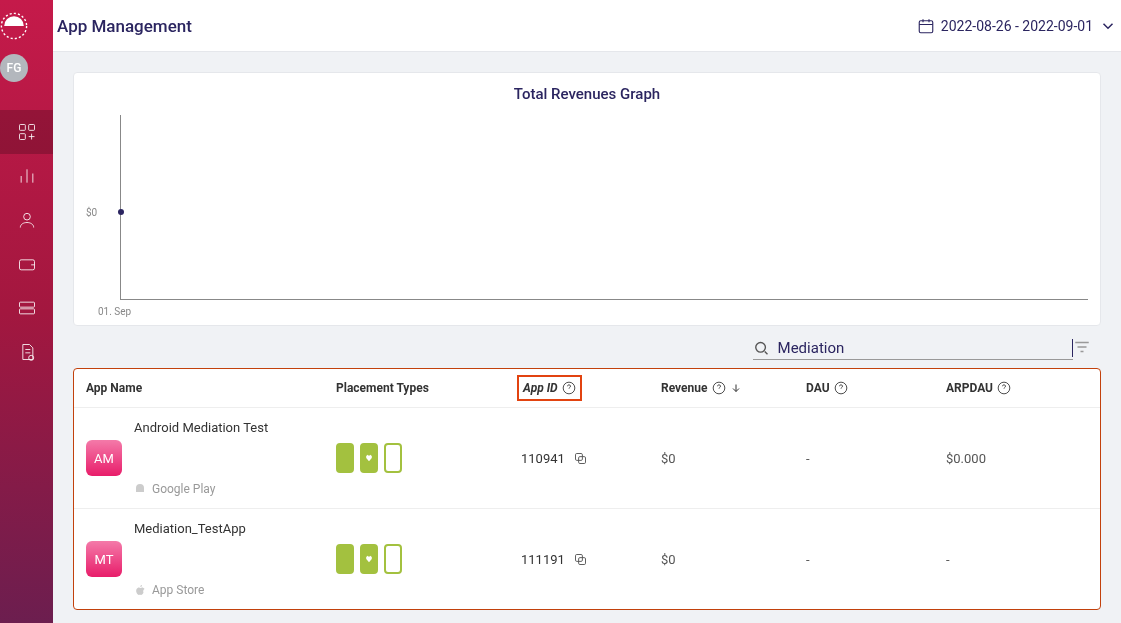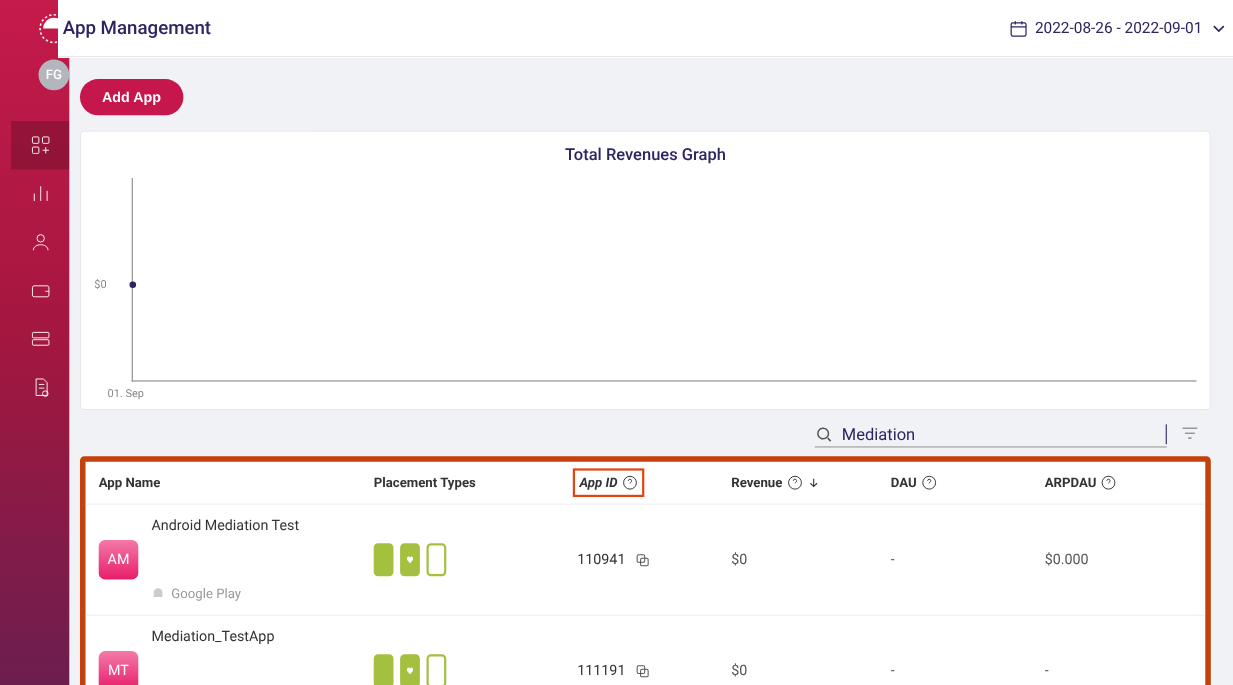--- a/index.html
+++ b/index.html
@@ -12,26 +12,26 @@
   background: #f0f2f5;
   width: 1121px;
   height: 623px;
   overflow: hidden;
 }
 
 .sidebar {
   position: fixed;
   left: 0;
   top: 0;
-  width: 63px;
+  width: 53px;
   height: 623px;
   background: linear-gradient(180deg, #c51a4a 0%, #a3173f 50%, #6c1e4f 100%);
   display: flex;
   flex-direction: column;
-  align-items: flex-end;
+  align-items: flex-start;
 }
 .logo {
   width: 28px;
   height: 28px;
   margin-top: 12px;
   margin-bottom: 14px;
 }
 .avatar {
   width: 28px;
   height: 28px;
@@ -177,21 +177,21 @@
   color: #888;
   margin-left: 12px;
   margin-top: 6px;
 }
 
 .search-row {
   display: flex;
   align-items: center;
   justify-content: flex-end;
   padding: 12px 10px 8px;
-  gap: 12px;
+  gap: 0;
 }
 .search-box {
   display: flex;
   align-items: center;
   border-bottom: 1px solid #999;
   width: 320px;
   padding-bottom: 2px;
 }
 .search-box svg {
   width: 18px;
@@ -219,21 +219,21 @@
 }
 .filter-btn svg {
   width: 18px;
   height: 18px;
   stroke: #999;
   fill: none;
 }
 
 .table-card {
   background: #fff;
-  border: 5px solid #c2410c;
+  border: 1px solid #c2410c;
   border-radius: 4px;
   overflow: hidden;
 }
 .table-header {
   display: grid;
   grid-template-columns: 250px 185px 140px 145px 140px 145px 40px;
   padding: 12px 12px;
   font-size: 12px;
   font-weight: 700;
   color: #333;
@@ -405,21 +405,20 @@
         <path d="M8 3v4M16 3v4M3 10h18" stroke-width="1.5"></path>
       </svg>
     <span>2022-08-26 - 2022-09-01</span>
     <svg class="chevron" viewBox="0 0 24 24">
         <path d="M6 9l6 6 6-6" stroke="#2b2560" fill="none" stroke-width="2"></path>
       </svg>
   </div>
 </div>
 
 <div class="main">
-  <button class="add-app-btn">Add App</button>
 
   <div class="chart-card">
     <div class="chart-title">Total Revenues Graph</div>
     <div class="chart-area">
       <span class="y-label">$0</span>
       <div class="axis-v"></div>
       <div class="axis-h"></div>
       <div class="data-point"></div>
     </div>
     <div class="x-label">01. Sep</div>

